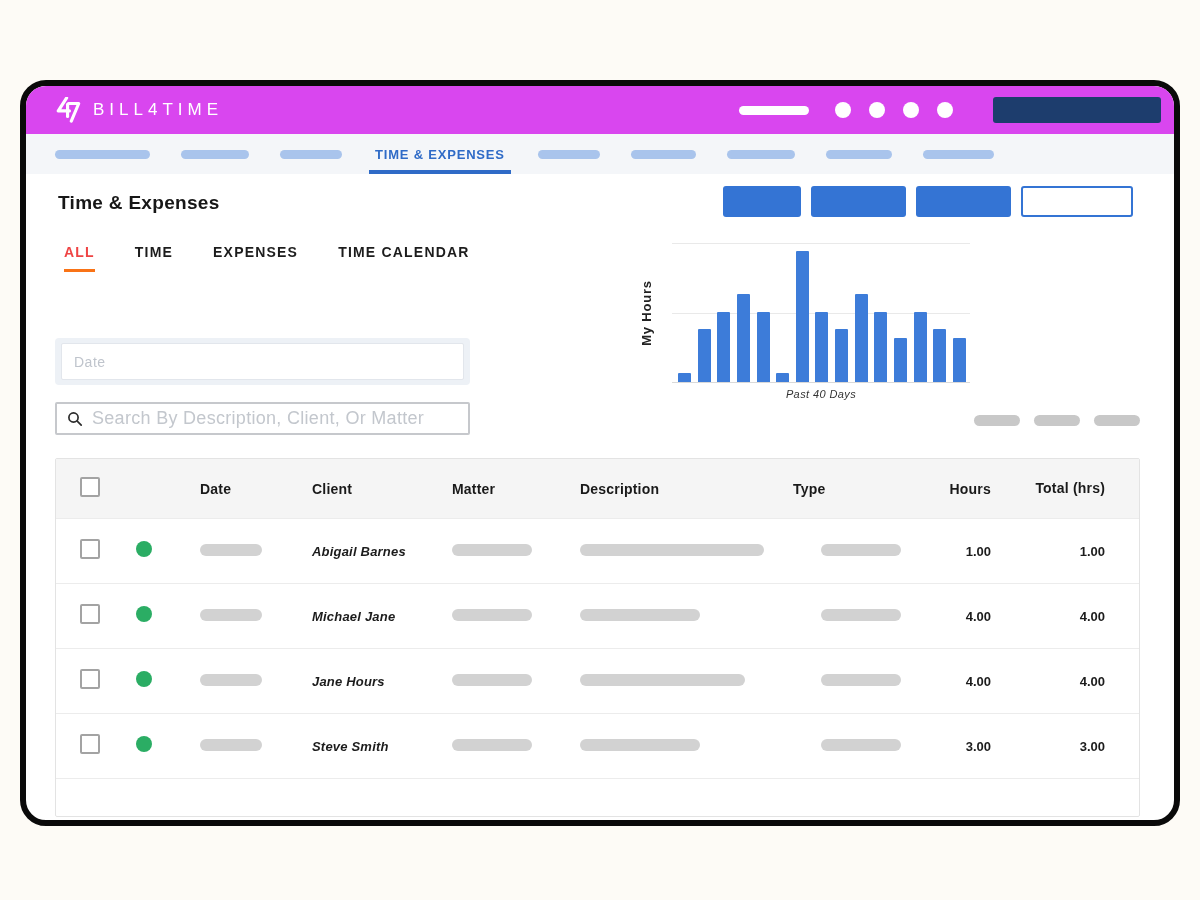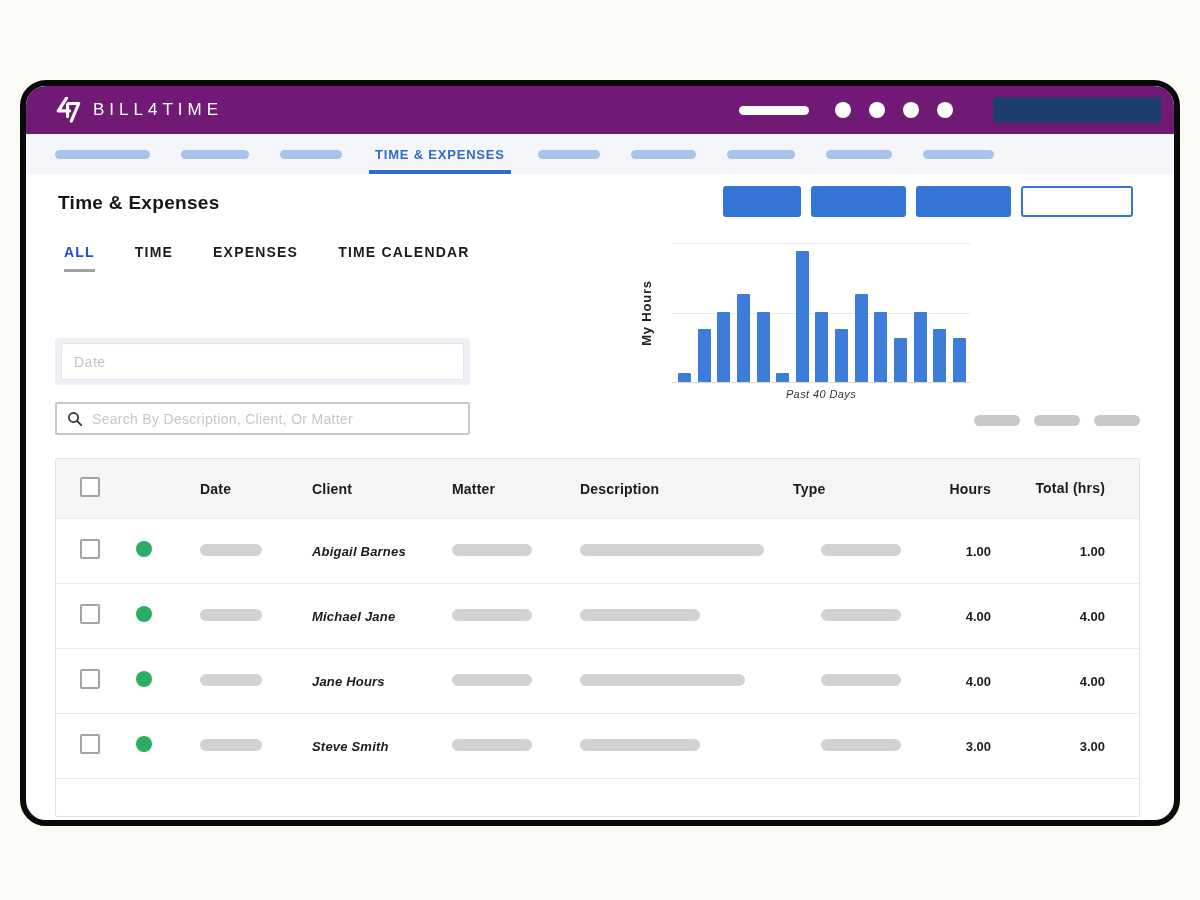--- a/index.html
+++ b/index.html
@@ -16,21 +16,21 @@
     background: #fff;
     border: 6px solid #0a0a0a;
     border-radius: 26px;
     overflow: hidden;
   }
   .win-inner { position: absolute; inset: 0; }
 
   
   .topbar {
     position: absolute; left: 0; top: 0; right: 0; height: 48px;
-    background: #701a75;
+    background: #d946ef;
     display: flex; align-items: center;
     padding: 0 13px 0 29px;
   }
   .brand { display: flex; align-items: center; gap: 11px; }
   .brand-text {
     color: #fff; font-size: 17px; font-weight: 500;
     letter-spacing: 5px;
   }
   .topbar-right { margin-left: auto; display: flex; align-items: center; gap: 18px; }
   .topbar-pill { width: 70px; height: 9px; border-radius: 5px; background: #fff; margin-right: 8px; }
@@ -70,21 +70,21 @@
 
   
   .tabs {
     position: absolute; left: 38px; top: 158px;
     display: flex; gap: 40px;
   }
   .tab {
     font-size: 14px; font-weight: 700; letter-spacing: 1.2px; color: #1c1c1c;
     padding-bottom: 9px; cursor: pointer;
   }
-  .tab.active { color: #1d4ed8; border-bottom: 3px solid #a3a3a3; }
+  .tab.active { color: #ef4444; border-bottom: 3px solid #f97316; }
 
   
   .filter-panel {
     position: absolute; left: 29px; top: 252px;
     width: 415px; height: 47px;
     background: #edf1f6; border-radius: 4px;
     display: flex; align-items: center; gap: 8px; padding: 0 6px;
   }
   .filter-input {
     flex: 1; height: 37px; background: #fff; border: 1px solid #e2e6ec; border-radius: 2px;
@@ -94,21 +94,21 @@
   .filter-input::placeholder { color: #bfc4cc; letter-spacing: 0.5px; }
 
   
   .search-box {
     position: absolute; left: 29px; top: 316px;
     width: 415px; height: 33px;
     background: #fff; border: 2px solid #c6c8cc; border-radius: 2px;
     display: flex; align-items: center; padding: 0 10px; gap: 9px;
   }
   .search-input {
-    flex: 1; border: none; outline: none; font-size: 14px; color: #444;
+    flex: 1; border: none; outline: none; font-size: 18px; color: #444;
     font-family: "Liberation Sans", sans-serif; letter-spacing: 0.3px; background: transparent;
   }
   .search-input::placeholder { color: #c3c7cd; }
 
   
   .chart-plot {
     position: absolute; left: 646px; top: 157px;
     width: 298px; height: 140px;
     border-bottom: 1px solid #d9d9d9;
   }

